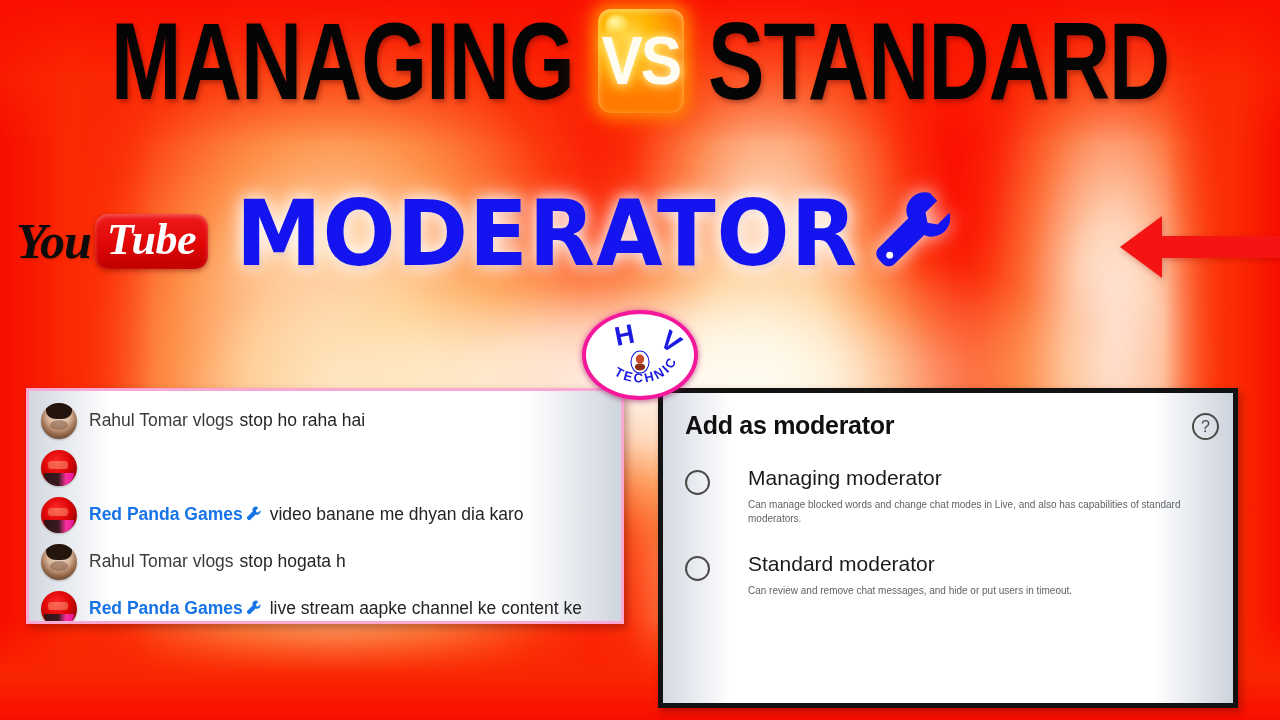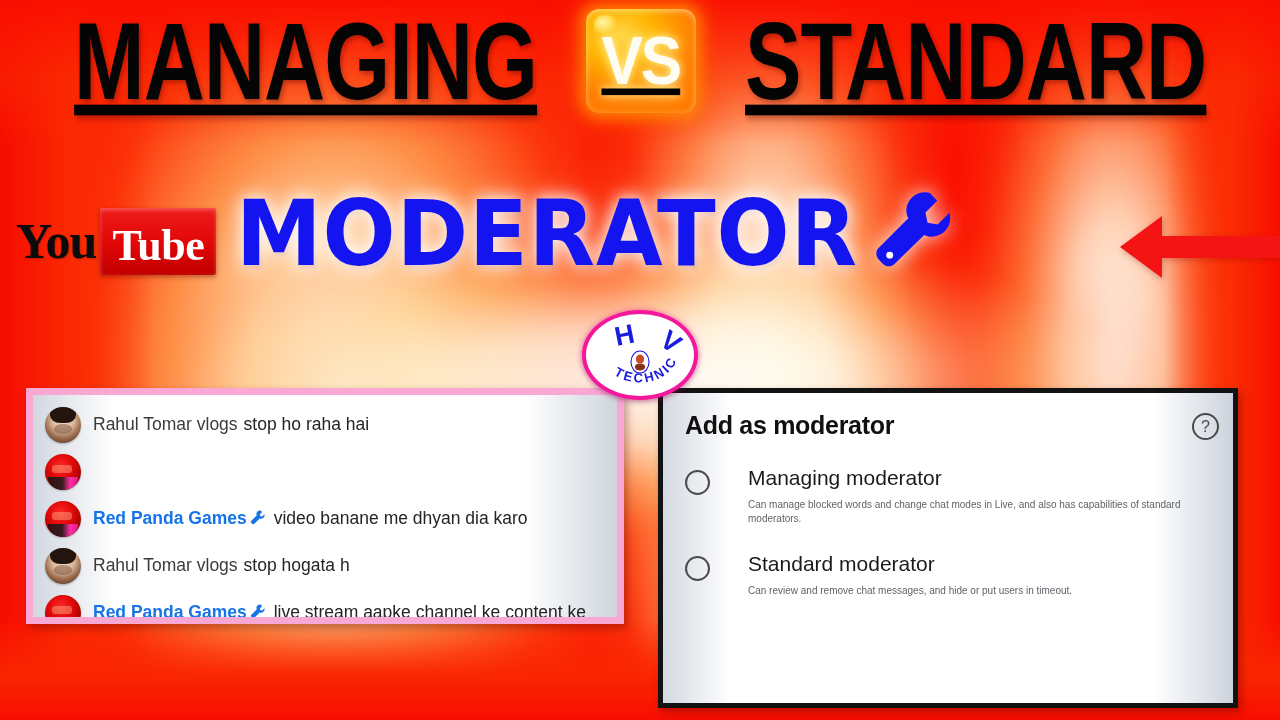--- a/index.html
+++ b/index.html
@@ -70,39 +70,38 @@
     background:linear-gradient(180deg,rgba(250,14,0,.94) 0%,rgba(251,40,2,.52) 55%,rgba(253,70,6,0) 100%);
   }
   .bg-bottom-red{
     position:absolute;left:0;bottom:0;width:100%;height:14%;
     background:linear-gradient(0deg,#f80d00 0%,#fa2601 44%,rgba(253,60,4,0) 100%);
   }
 
   
   #headline{
     position:absolute;left:0;top:6px;width:1280px;height:110px;
-    display:flex;align-items:center;justify-content:center;gap:29px;
+    display:flex;align-items:center;justify-content:center;gap:4px;
     z-index:6;
-    text-decoration:underline;
   }
   .hl-word{
     font-family:"Liberation Sans Narrow","Liberation Sans",sans-serif;
     font-weight:bold;
     font-size:92px;
     line-height:1;
     color:#050505;
     letter-spacing:-1px;
     transform:scaleX(.92) scaleY(1.18);
     transform-origin:center;
     text-shadow:2px 3px 5px rgba(60,0,0,.35);
     white-space:nowrap;
   }
   .vs-box{
     position:relative;
-    width:110px;height:104px;
+    width:86px;height:104px;
     border-radius:13px;
     background:
       radial-gradient(ellipse 70% 60% at 32% 26%, #ffd84a 0%, #ffb400 44%, #ff9000 76%, #ff7a00 100%);
     box-shadow:
       0 0 14px 6px rgba(255,150,0,.75),
       0 0 32px 12px rgba(255,90,0,.45),
       inset 0 2px 6px rgba(255,255,200,.55);
     display:flex;align-items:center;justify-content:center;
     flex:0 0 auto;
   }
@@ -120,31 +119,32 @@
     letter-spacing:-2px;
   }
 
   
   #row2{position:absolute;left:0;top:190px;width:1280px;height:112px;z-index:6;}
 
   .yt-logo{
     position:absolute;left:16px;top:14px;
     display:flex;align-items:center;gap:4px;
     height:74px;
+    font-style:italic;
   }
   .yt-you{
     font-family:"Liberation Serif",serif;
     font-weight:bold;font-size:50px;color:#0b0b0b;
     line-height:1;letter-spacing:-1px;
     text-shadow:1px 1px 2px rgba(90,20,0,.3);
   }
   .yt-tube-box{
     background:linear-gradient(180deg,#ef1b1b 0%,#e00606 55%,#c10000 100%);
-    border-radius:2px;
-    padding:16px 12px 7px 12px;
+    border-radius:13px;
+    padding:4px 12px 7px 12px;
     box-shadow:0 2px 5px rgba(110,0,0,.45), inset 0 2px 4px rgba(255,170,170,.45);
   }
   .yt-tube{
     font-family:"Liberation Serif",serif;
     font-weight:bold;font-size:44px;color:#ffffff;line-height:1;
     letter-spacing:-0.5px;
   }
 
   .moderator-wrap{
     position:absolute;left:214px;top:0;width:920px;height:112px;
@@ -175,21 +175,21 @@
     position:absolute;inset:0;border-radius:50%;
     background:#ffffff;
     border:4px solid #f5179c;
     box-shadow:0 0 6px rgba(245,23,156,.5), 0 2px 5px rgba(0,0,0,.25);
   }
 
   
   #chat-panel{
     position:absolute;left:26px;top:388px;width:598px;height:236px;
     background:#5eead4;
-    border:7px solid #f9a8d4;
+    border:3px solid #f9a8d4;
     box-sizing:border-box;
     box-shadow:3px 4px 8px rgba(70,0,0,.35);
     z-index:5;
     overflow:hidden;
   }
   #chat-panel .glass{
     position:absolute;inset:0;
     background:linear-gradient(90deg,#d2d7e0 0%,#ffffff 14%,#ffffff 84%,#cfd5de 100%);
   }
   .chat-list{position:relative;padding:14px 12px 0 12px;}

